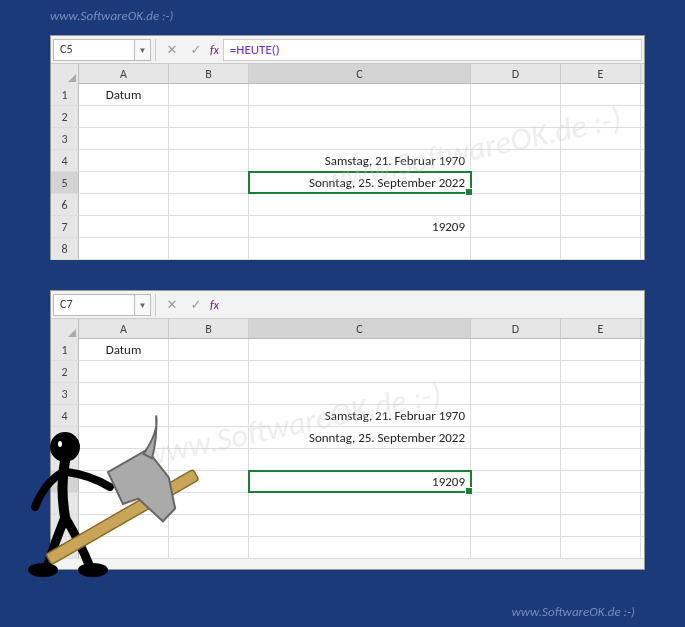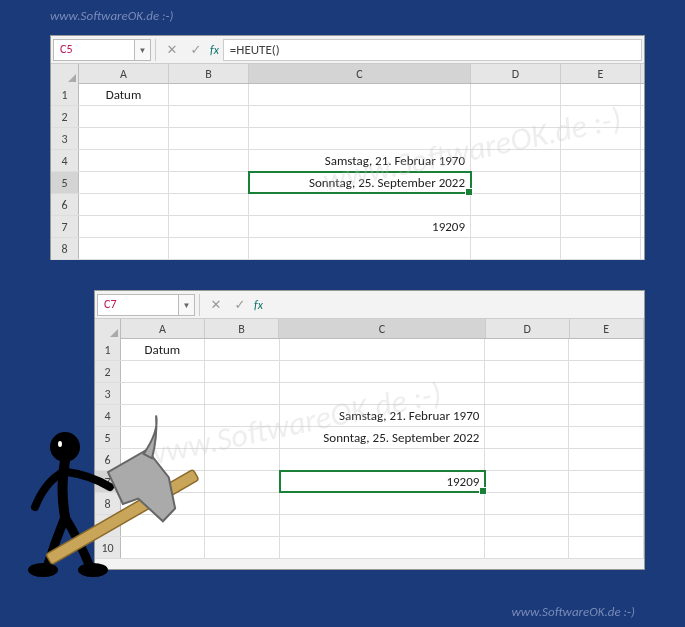--- a/index.html
+++ b/index.html
@@ -30,63 +30,63 @@
     z-index: 50;
   }
   .excel-panel {
     background: #f3f3f3;
     border: 1px solid #999;
     position: absolute;
     left: 50px;
     right: 40px;
   }
   .panel1 { top: 35px; height: 225px; }
-  .panel2 { top: 290px; height: 280px; margin-left: 44px; }
+  .panel2 { top: 290px; height: 280px; }
 
   .formula-bar {
     display: flex;
     align-items: center;
     background: #f3f3f3;
     border-bottom: 1px solid #ccc;
     height: 28px;
     padding: 2px;
   }
   .name-box {
     width: 82px;
     height: 22px;
     background: #fff;
     border: 1px solid #bbb;
     padding: 2px 6px;
     font-size: 12px;
-    color: #be185d;
+    color: #404040;
   }
   .name-box-wrap { position: relative; display: flex; align-items: center; }
   .name-dd {
     width: 16px; height: 22px;
     border: 1px solid #bbb; border-left: none;
     background: #f8f8f8;
     display: flex; align-items: center; justify-content: center;
     font-size: 8px; color: #666;
   }
   .fb-sep { width: 1px; height: 22px; background: #ccc; margin: 0 4px; }
   .fb-btn {
     width: 24px; height: 22px;
     display: flex; align-items: center; justify-content: center;
     color: #999; font-size: 13px;
   }
   .fb-btn.check { color: #999; }
-  .fx-label { font-style: italic; font-size: 12px; color: #0f766e; margin: 0 4px 0 2px; }
+  .fx-label { font-style: italic; font-size: 12px; color: #701a75; margin: 0 4px 0 2px; }
   .formula-input {
     flex: 1;
     height: 22px;
     background: #fff;
     border: 1px solid #ccc;
     padding: 2px 6px;
     font-size: 13px;
-    color: #404040;
+    color: #6d28d9;
   }
 
   .grid {
     background: #fff;
     position: relative;
   }
   .col-headers {
     display: flex;
     background: #e6e6e6;
     border-bottom: 1px solid #bbb;

